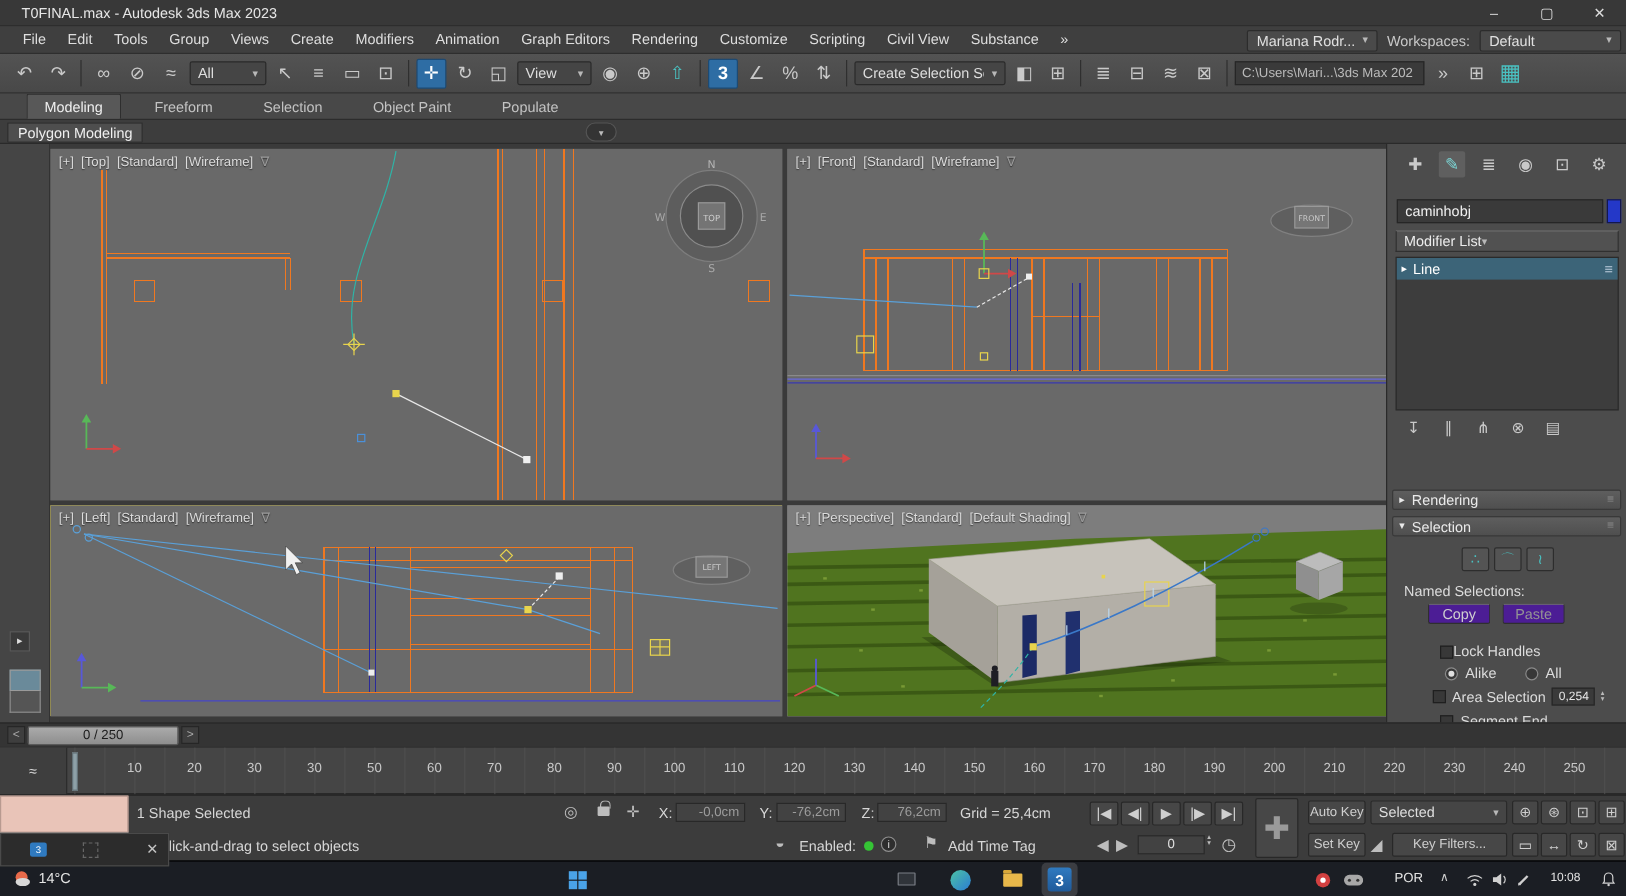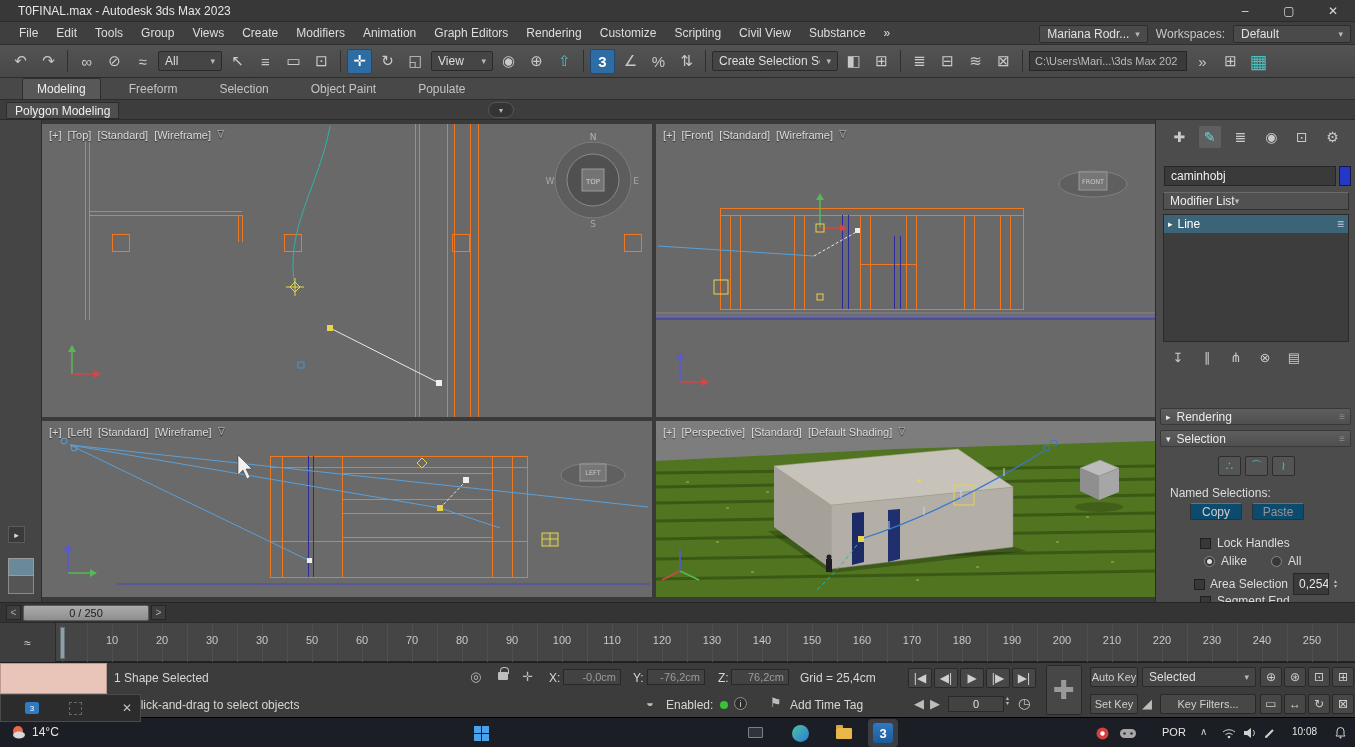--- a/index.html
+++ b/index.html
@@ -46,21 +46,21 @@
   .cp-namefield{position:absolute;left:8px;top:46px;width:172px;height:20px;background:#3a3a3a;border:1px solid #262626;color:#f0f0f0;display:flex;align-items:center;padding:0 6px}
   .cp-swatch{position:absolute;left:183px;top:46px;width:12px;height:20px;background:#2438c8;border:1px solid #14184a}
   .cp-modlist{position:absolute;left:7px;top:72px;width:186px;height:18px;background:#515151;border:1px solid #303030;border-top-color:#6b6b6b;display:flex;align-items:center;justify-content:flex-start;padding:0 6px;color:#ececec}
   .cp-stack{position:absolute;left:7px;top:94px;width:186px;height:128px;background:#3d3d3d;border:1px solid #2a2a2a}
   .stack-row{height:18px;display:flex;align-items:center;gap:5px;padding:0 4px;color:#fff;background:#3c6478}
   .cp-stacktools{position:absolute;left:6px;top:228px;width:188px;display:flex;gap:9px;padding-left:6px}
   .cp-stacktools .icon{width:20px;height:18px;font-size:13px}
   .rollout{position:absolute;left:4px;width:191px;height:17px;background:linear-gradient(#5e5e5e,#4f4f4f);border:1px solid #393939;border-radius:2px;display:flex;align-items:center;gap:6px;padding:0 5px;color:#eaeaea}
   .rollout .grip{margin-left:auto;color:#8a8a8a;font-size:10px}
   .sobtn{width:23px;height:20px;background:#545454;border:1px solid #2d2d2d;border-radius:2px;display:flex;align-items:center;justify-content:center;color:#49c0c0;font-size:12px}
-  .cpbtn{height:17px;background:#0c4a6e;border:1px solid #2f2f2f;border-top-color:#707070;border-radius:2px;display:flex;align-items:center;justify-content:center;color:#cfcfcf}
+  .cpbtn{height:17px;background:#4c1d95;border:1px solid #2f2f2f;border-top-color:#707070;border-radius:2px;display:flex;align-items:center;justify-content:center;color:#cfcfcf}
   .chk{width:11px;height:11px;background:#383838;border:1px solid #1f1f1f;display:inline-block}
   .radio{width:11px;height:11px;border:1px solid #8a8a8a;border-radius:50%;background:#383838;display:inline-block;position:relative}
   .radio.sel::after{content:"";position:absolute;left:2px;top:2px;width:5px;height:5px;border-radius:50%;background:#e0e0e0}
   .cplabel{color:#dcdcdc}
   
   .trackbar{position:absolute;left:0;top:602px;width:1355px;height:20px;background:#343434;border-top:1px solid #262626;display:flex;align-items:center;gap:2px;padding-left:6px}
   .tb-arrow{width:15px;height:15px;background:#3e3e3e;border:1px solid #262626;color:#aaa;display:flex;align-items:center;justify-content:center;font-size:10px}
   .tb-handle{width:126px;height:16px;background:linear-gradient(#ababab,#8e8e8e);border:1px solid #5a5a5a;border-radius:2px;color:#1c1c1c;display:flex;align-items:center;justify-content:center;font-size:11px}
   .timeline{position:absolute;left:0;top:622px;width:1355px;height:40px;background:#454545;border-top:1px solid #2a2a2a;border-bottom:1px solid #232323}
   .tl-left{position:absolute;left:0;top:0;width:56px;height:40px;background:#3e3e3e;border-right:1px solid #2c2c2c;display:flex;align-items:center;justify-content:center;color:#d8d8d8}
@@ -507,34 +507,34 @@
       <span class="grip">≡</span>
     </div>
     <div style="position:absolute;left:62px;top:336px;display:flex;gap:4px">
       <span class="sobtn">∴</span>
       <span class="sobtn">⌒</span>
       <span class="sobtn">≀</span>
     </div>
     <div class="cplabel" style="position:absolute;left:14px;top:366px">Named Selections:</div>
     <div class="cpbtn" style="position:absolute;left:34px;top:383px;width:52px">Copy</div>
     <div class="cpbtn" style="position:absolute;left:96px;top:383px;width:52px;color:#949494">Paste</div>
-    <div style="position:absolute;left:44px;top:416px;display:flex;align-items:center;gap:6px">
+    <div style="position:absolute;left:44px;top:416px;display:flex;align-items:center;">
       <span class="chk"></span>
       <span class="cplabel">Lock Handles</span>
     </div>
     <div style="position:absolute;left:48px;top:434px;display:flex;align-items:center;gap:6px">
       <span class="radio sel"></span>
       <span class="cplabel">Alike</span>
       <span class="radio" style="margin-left:18px"></span>
       <span class="cplabel">All</span>
     </div>
     <div style="position:absolute;left:38px;top:453px;display:flex;align-items:center;gap:5px">
       <span class="chk"></span>
       <span class="cplabel">Area Selection</span>
-      <span class="field" style="width:36px;height:22px;font-size:12px;color:#e8e8e8">0,254</span>
+      <span class="field" style="width:36px;height:15px;font-size:10px;color:#e8e8e8">0,254</span>
       <span class="spinner">
         <span>▴</span>
           <span>▾</span>
       </span>
     </div>
     <div style="position:absolute;left:44px;top:474px;display:flex;align-items:center;gap:6px">
       <span class="chk"></span>
       <span class="cplabel">Segment End</span>
     </div>
   </div>

